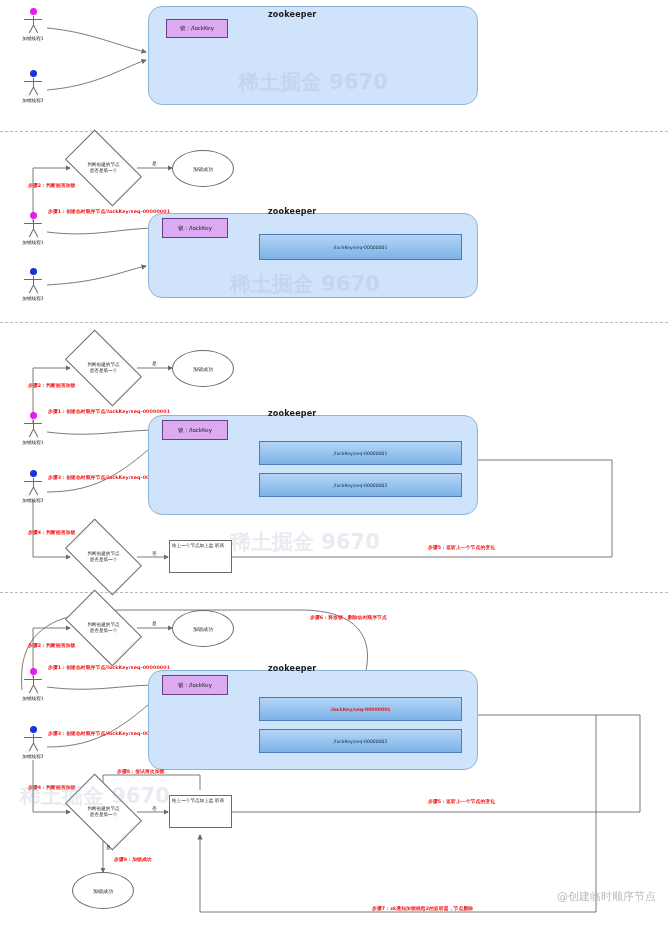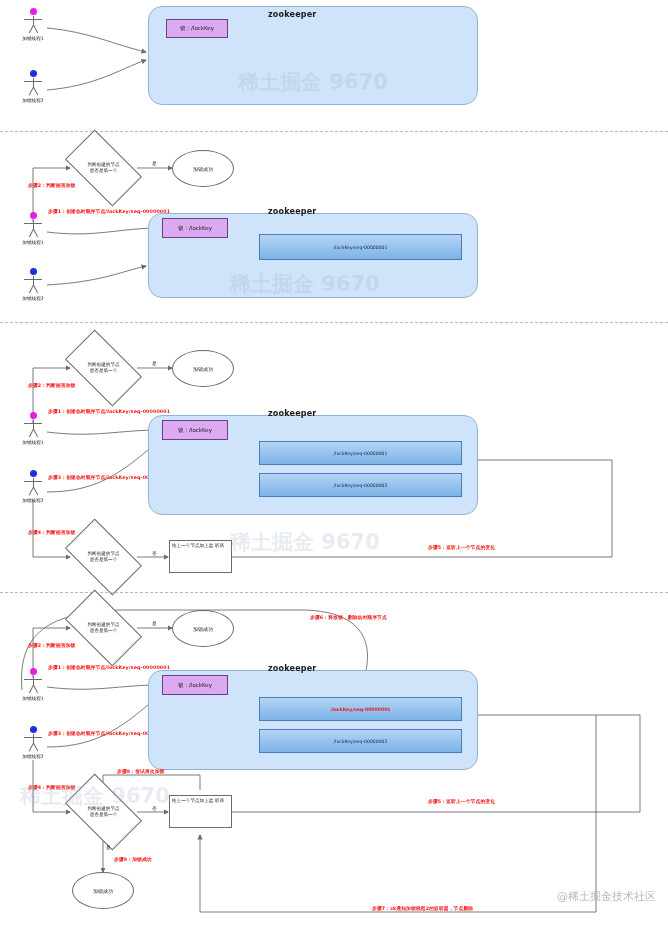--- a/index.html
+++ b/index.html
@@ -427,15 +427,15 @@
     <span>给上一个节点加上监</span>
     <span>听器</span>
   </div>
   <div class="step" style="left:114px; top:856px;">步骤9：加锁成功</div>
   <div class="ellipse" style="left:72px; top:872px; width:62px; height:37px;">
     <span>加锁成功</span>
   </div>
   <div class="step" style="left:428px; top:798px;">步骤5：监听上一个节点的变化</div>
   <div class="step" style="left:372px; top:905px;">步骤7：zk通知加锁线程2的监听器，节点删除</div>
   <div class="wm" style="left:20px; top:782px; font-size:21px;">稀土掘金 9670</div>
-  <div class="wm-brand">@稀土掘金技术社区</div>
+  <div class="wm-brand">@创建临时顺序节点</div>
 
 </div>
 
 </body></html>

